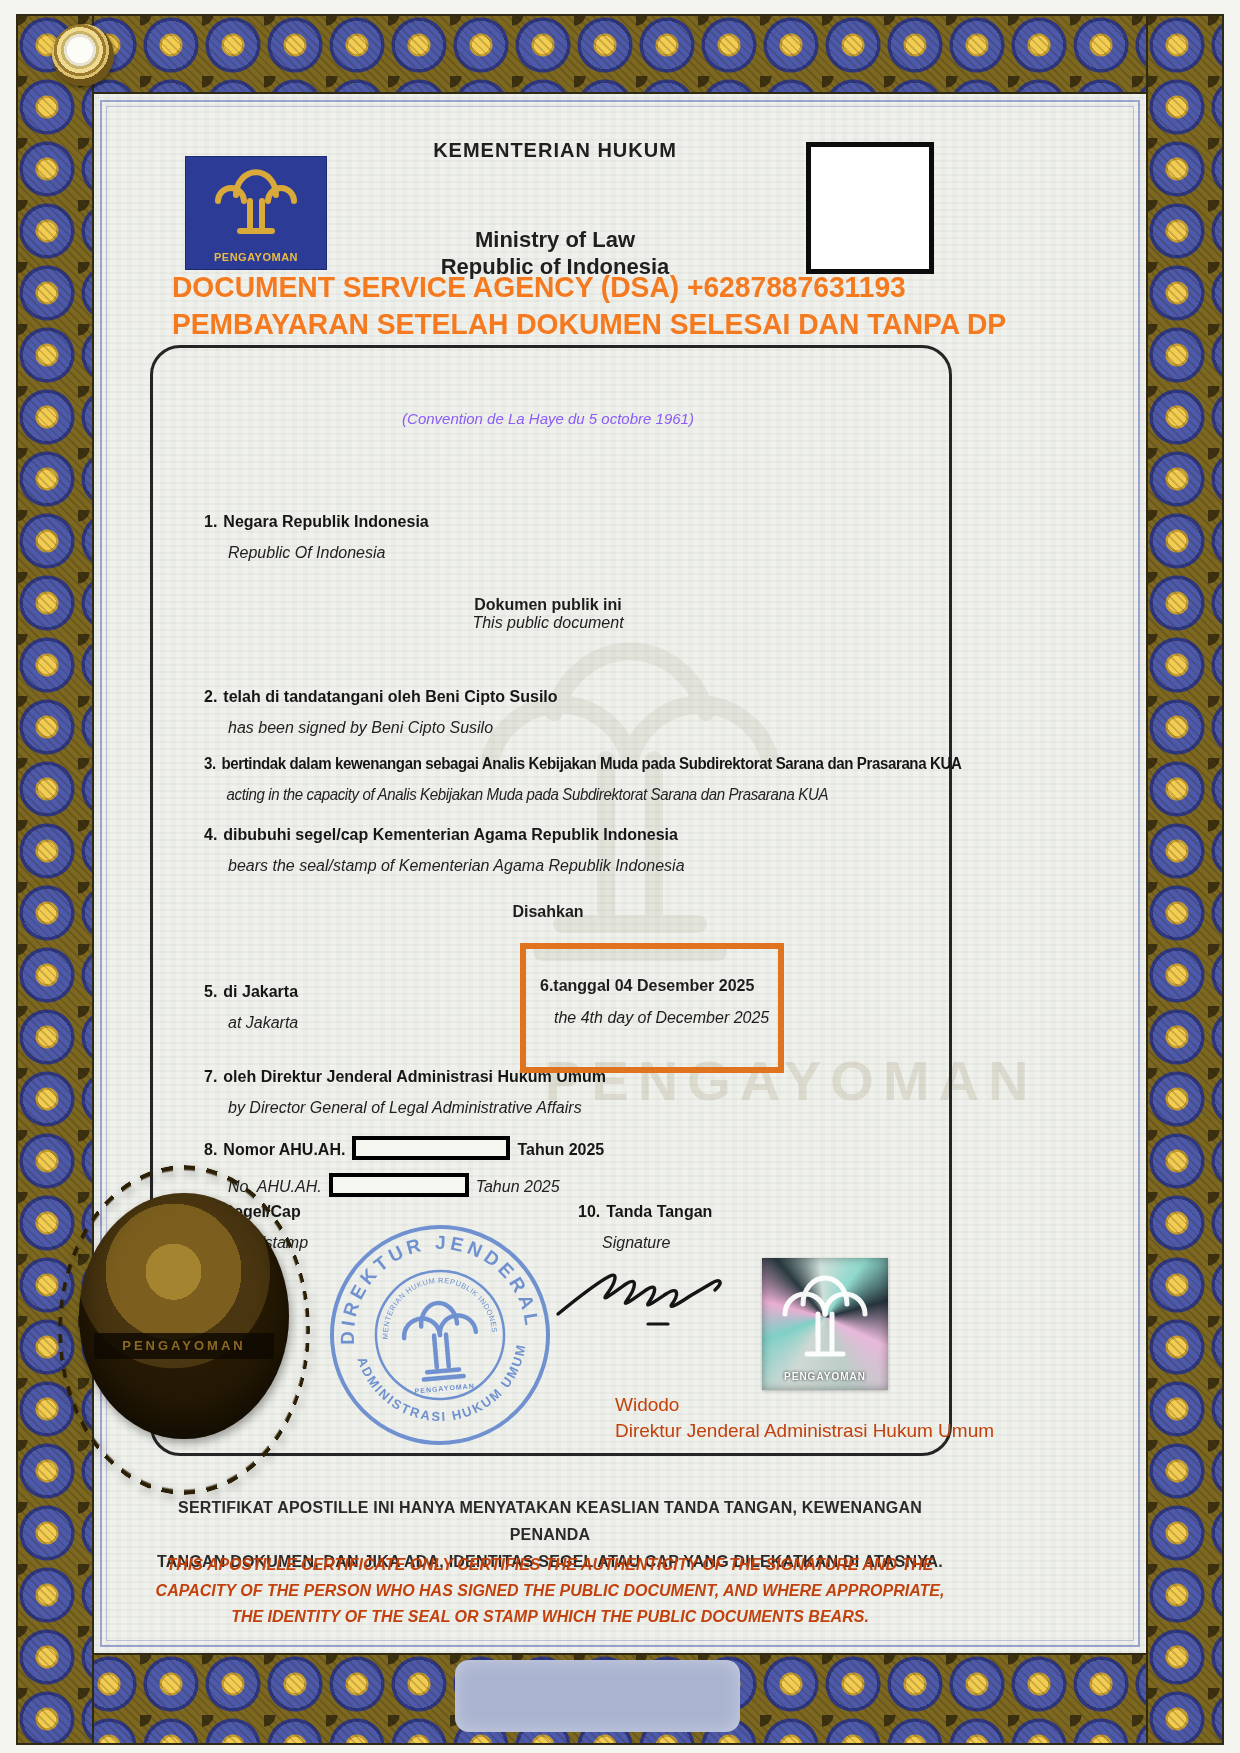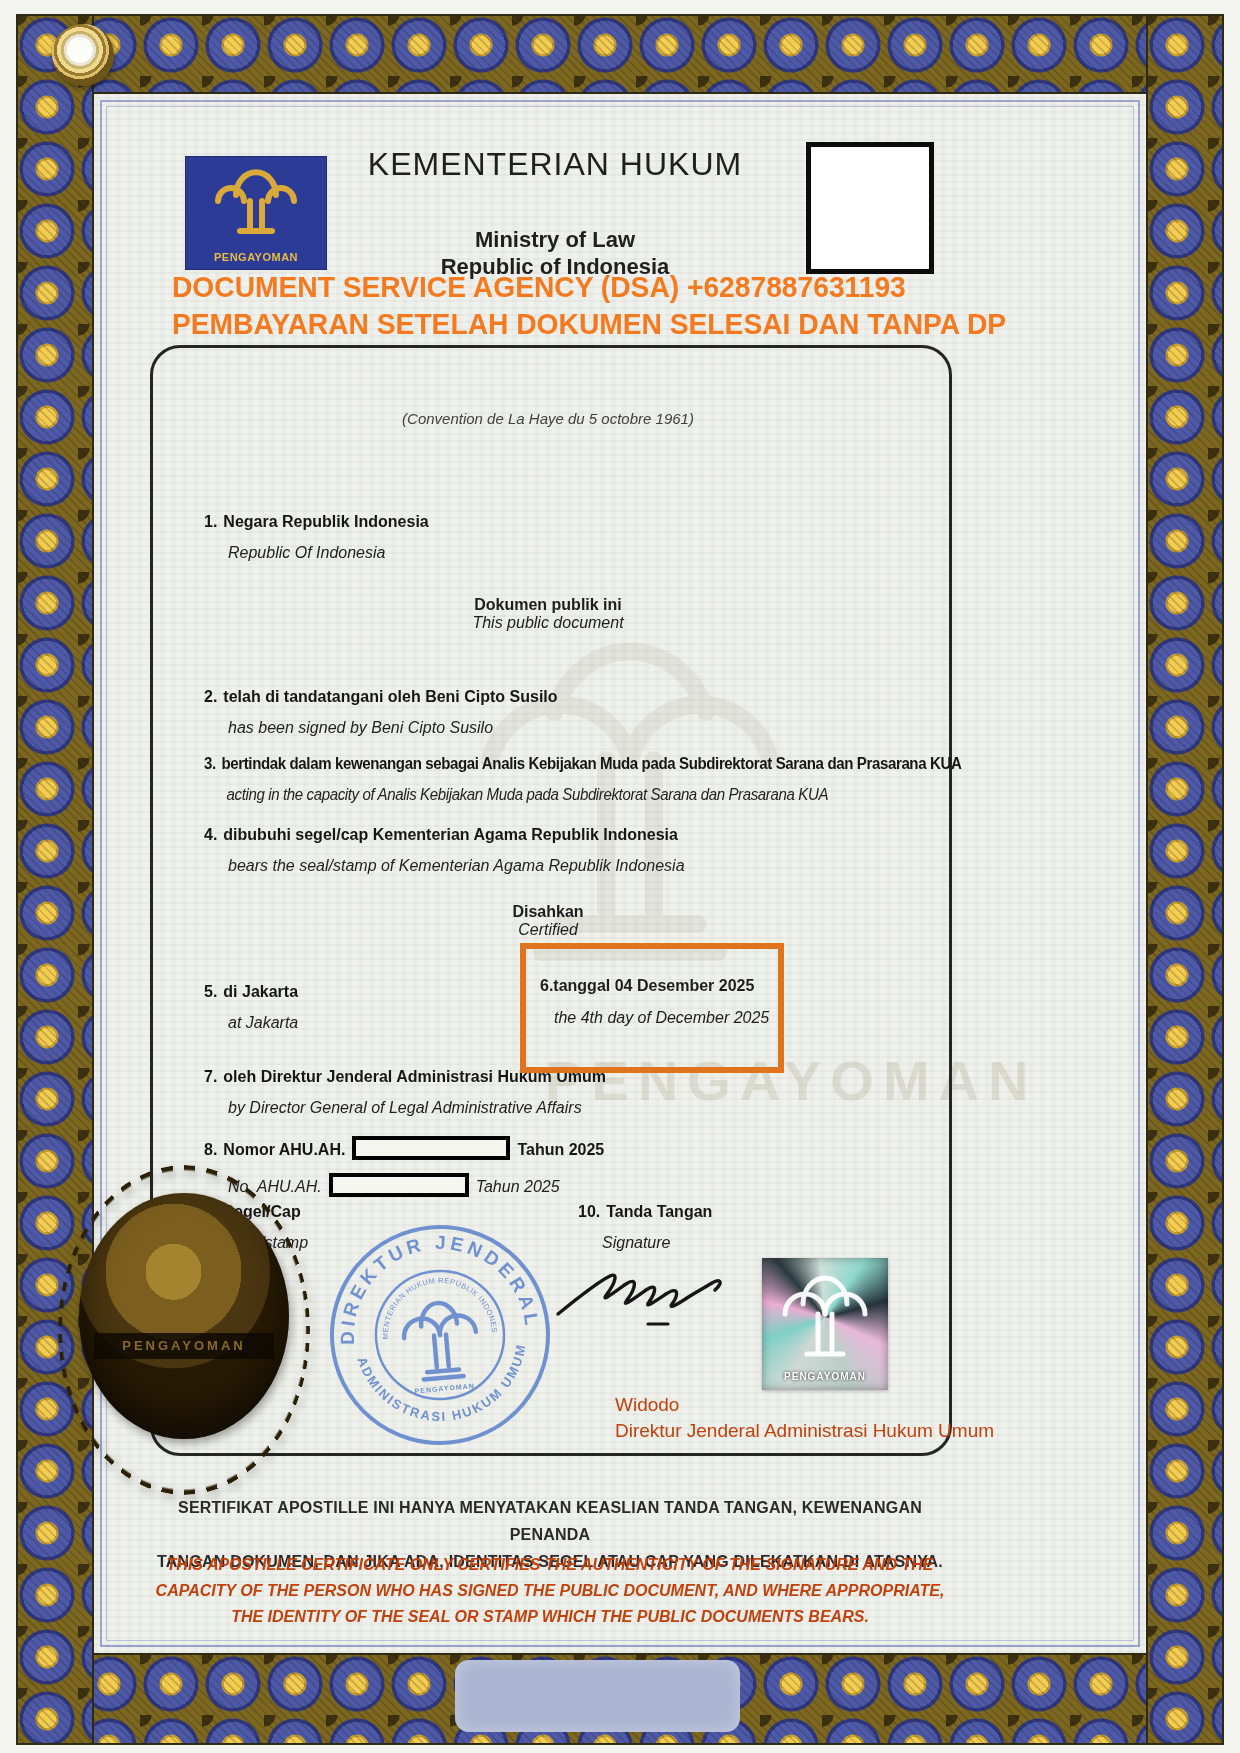--- a/index.html
+++ b/index.html
@@ -65,22 +65,22 @@
   .logo-box{
     position:absolute; left:185px; top:156px; width:140px; height:112px;
     background:#2c3b95; border:1px solid #1d2a6e; z-index:3;
   }
   .logo-box svg{ display:block; margin:4px auto 0; }
   .logo-label{
     position:absolute; bottom:6px; left:0; right:0; text-align:center;
     color:#e8bc45; font-size:11px; font-weight:bold; letter-spacing:.5px;
   }
   .header-id{
-    position:absolute; left:305px; top:146px; width:500px; text-align:center; z-index:3;
-    font-size:32px; line-height:37px; font-weight:normal; letter-spacing:1px; color:#1f1f1f;
+    position:absolute; left:305px; top:132px; width:500px; text-align:center; z-index:3;
+    font-size:20px; line-height:37px; font-weight:bold; letter-spacing:1px; color:#1f1f1f;
   }
   .header-en{
     position:absolute; left:305px; top:226px; width:500px; text-align:center; z-index:3;
     font-size:22px; line-height:27px; font-weight:bold; color:#1f1f1f;
   }
   .photo-redaction{
     position:absolute; left:806px; top:142px; width:118px; height:122px;
     background:#ffffff; border:5px solid #0c0c0c; z-index:3;
   }
   .notice{
@@ -93,21 +93,21 @@
   .cert-box{
     position:absolute; left:150px; top:345px; width:796px; height:1105px;
     border:3px solid #252525; border-radius:30px; z-index:2;
   }
   .cert-title{
     position:absolute; left:150px; top:366px; width:796px; text-align:center; z-index:3;
     font-size:36px; font-weight:bold; letter-spacing:3px; color:#2d2d2d;
   }
   .cert-subtitle{
     position:absolute; left:150px; top:410px; width:796px; text-align:center; z-index:3;
-    font-size:15px; font-style:italic; color:#404040;
+    font-size:15px; font-style:italic; color:#8b5cf6;
   }
   .item{ position:absolute; left:204px; z-index:3; font-size:16px; color:#1b1b1b; white-space:nowrap; }
   .item .line-id{ font-weight:bold; color:#161616; }
   .item .line-en{ font-style:italic; font-weight:normal; color:#222; display:block; margin-top:13px; padding-left:24px; }
   .item .num{ display:inline-block; margin-right:6px; }
   .tight{ letter-spacing:-.4px; transform:scaleX(.94); transform-origin:left top; }
   .center-pair{ position:absolute; left:150px; width:796px; text-align:center; z-index:3; font-size:16px; }
   .center-pair .line-id{ font-weight:bold; }
   .center-pair .line-en{ font-style:italic; display:block; }
 
@@ -256,21 +256,20 @@
     <span class="line-en">acting in the capacity of Analis Kebijakan Muda pada Subdirektorat Sarana dan Prasarana KUA</span>
   </div>
 
   <div class="item" style="top:826px">
     <span class="line-id"><span class="num">4.</span><span>dibubuhi segel/cap Kementerian Agama Republik Indonesia</span></span>
     <span class="line-en">bears the seal/stamp of Kementerian Agama Republik Indonesia</span>
   </div>
 
   <div class="center-pair" style="top:903px">
     <span class="line-id">Disahkan</span>
-    <span class="line-en">Certified</span>
   </div>
 
   <div class="item" style="top:983px">
     <span class="line-id"><span class="num">5.</span><span>di Jakarta</span></span>
     <span class="line-en">at Jakarta</span>
   </div>
 
   <div class="date-highlight">
     <div class="inner">
       <span class="line-id"><span class="num">6.</span><span>tanggal 04 Desember 2025</span></span>

